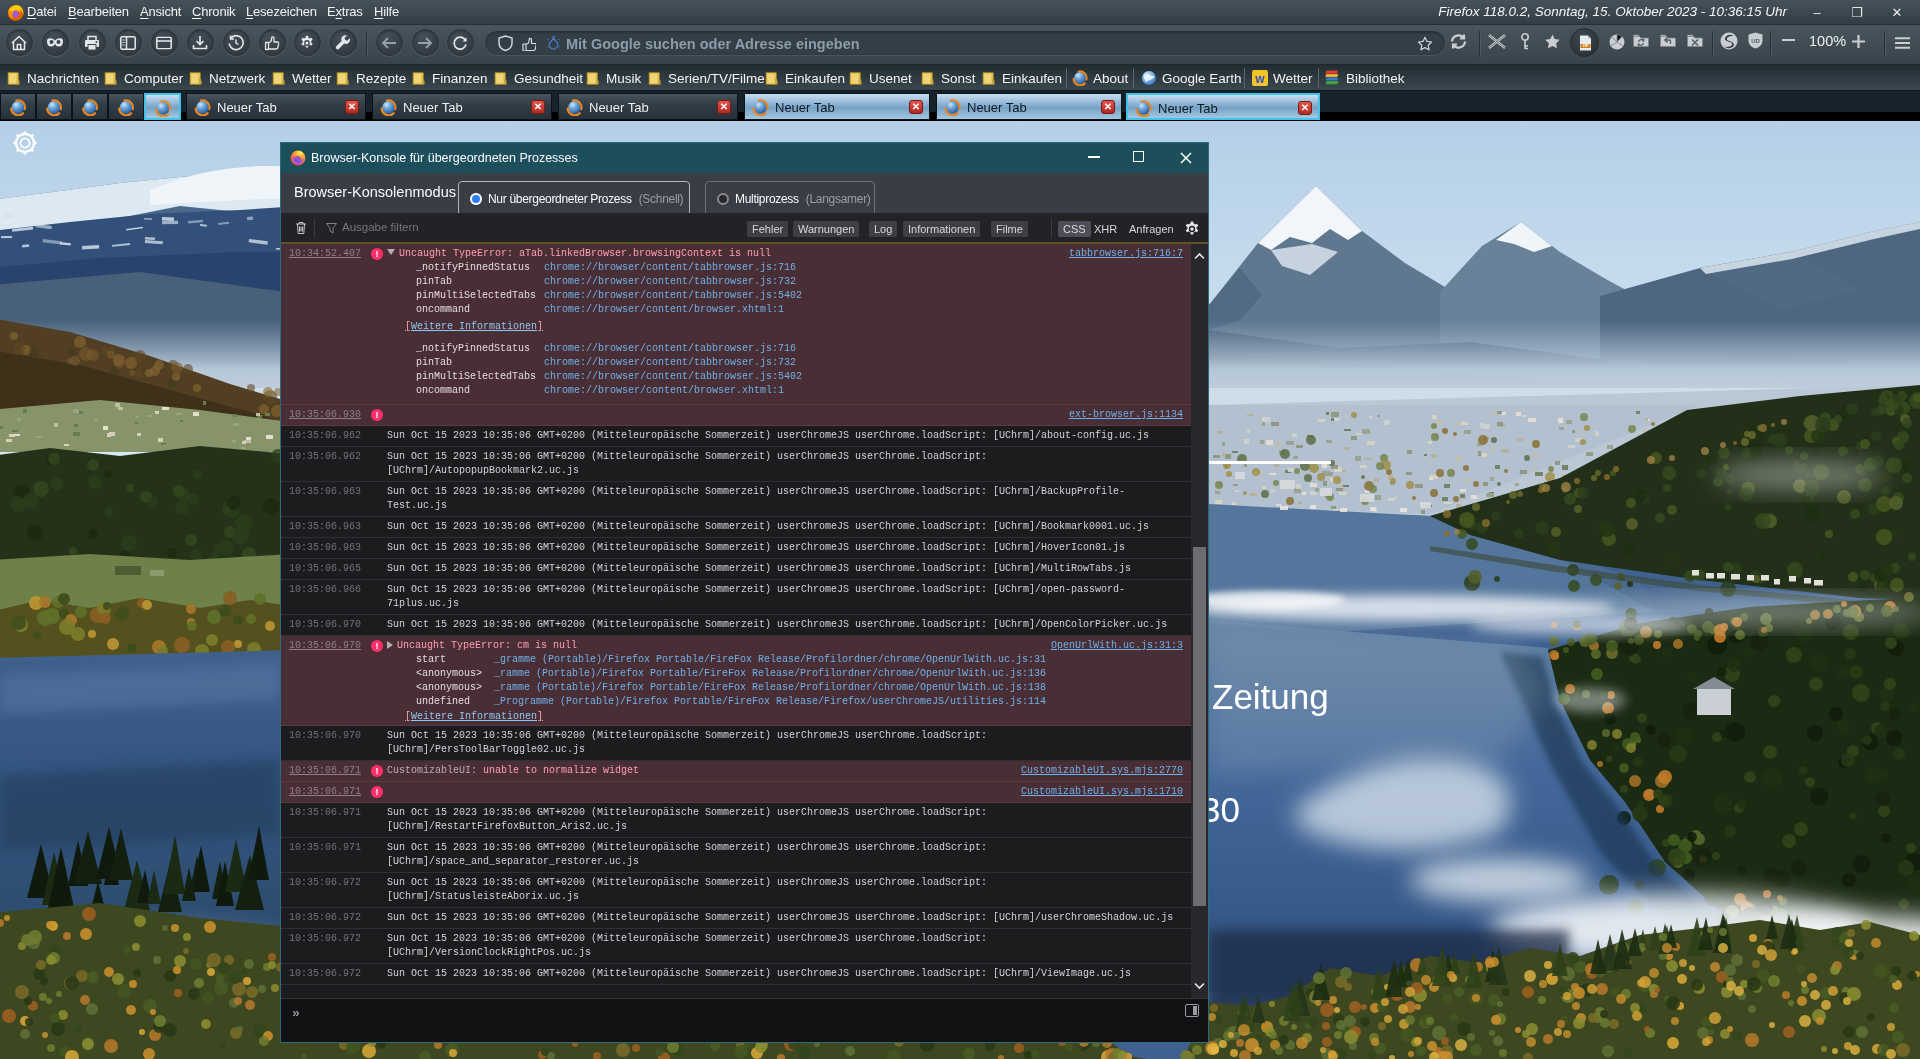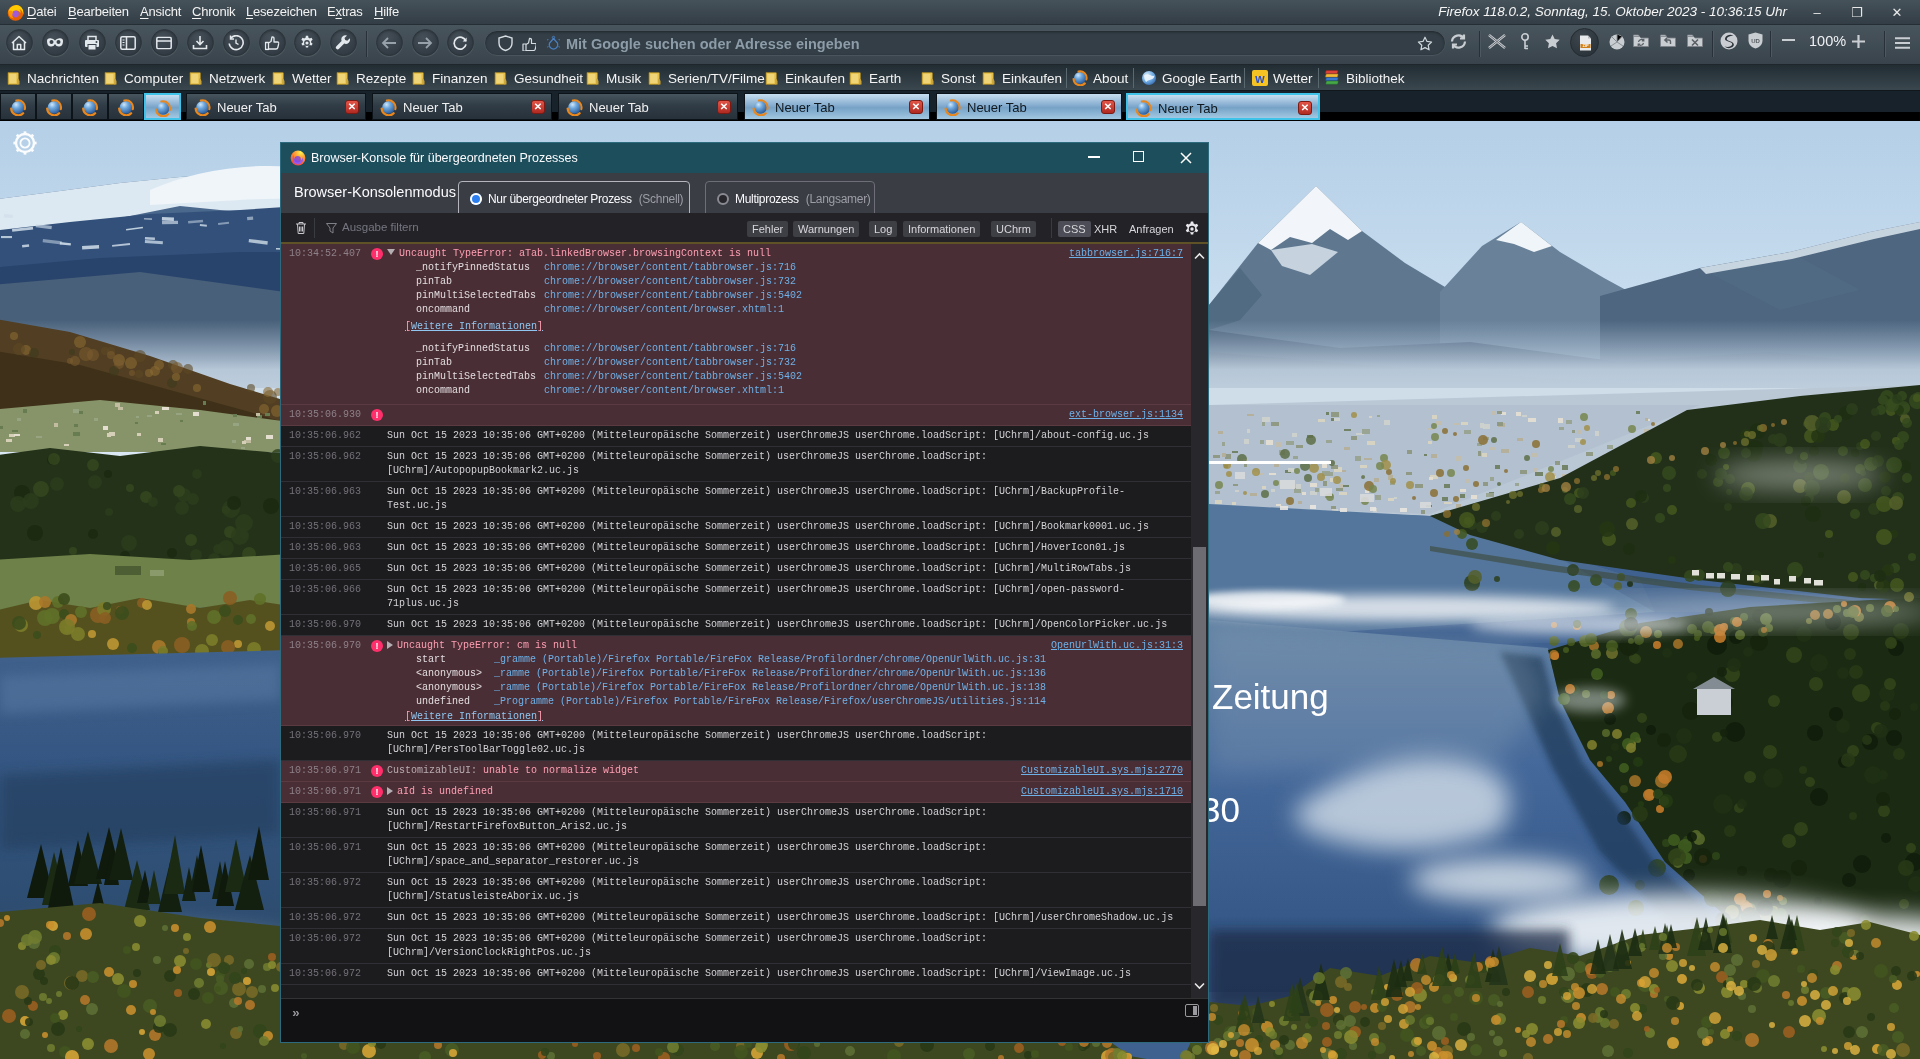--- a/index.html
+++ b/index.html
@@ -46,21 +46,21 @@
 .radbox .dim{color:#9d9da7;margin-left:4px;}
 #cfilter{position:absolute;left:0;top:70px;width:927px;height:31px;background:#232327;border-bottom:2px solid #5f5226;font-family:"Liberation Sans",sans-serif;}
 .fbtn{position:absolute;top:8px;height:16px;line-height:16px;padding:0 5px;background:#3e3e45;border-radius:2px;color:#d7d7db;font-size:11px;}
 .fbtn.plain{background:none;}
 #cout{position:absolute;left:0;top:101px;width:927px;height:754px;overflow:hidden;background:#1c1c1f;}
 #cin{position:absolute;left:0;top:855px;width:927px;height:44px;background:#121215;border-top:1px solid #333;}
 
 .crow{position:relative;border-bottom:1px solid #2f2f35;padding:3px 0 3px 8px;font-size:10px;line-height:14px;color:#d5d2d6;display:flex;align-items:flex-start;}
 .crow.err{background:#4a2e35;border-bottom:1px solid #5c3a42;color:#ff9fb3;}
 .ts{width:72px;margin-right:10px;color:#747078;flex:none;}
-.crow.err .ts{color:#8d8088;}
+.crow.err .ts{color:#8d8088;text-decoration:underline;}
 .icoslot{width:16px;flex:none;position:relative;}
 .eicon{position:absolute;left:0;top:0.5px;width:12px;height:12px;border-radius:50%;background:#ff2f6b;color:#fff;text-align:center;font-size:9px;line-height:12px;font-weight:bold;font-family:"Liberation Sans",sans-serif;}
 .msg{flex:1;min-width:0;}
 .loc{position:absolute;right:25px;top:3px;color:#6eb1e8;text-decoration:underline;}
 .lnk{color:#6eb1e8;}
 .stk{padding-left:29px;display:flex;}
 .stk .fn{color:#e2dde0;flex:none;}
 .wi{padding-left:18px;color:#8fc7f2;text-decoration:underline;}
 .tri{display:inline-block;width:0;height:0;margin-right:4px;vertical-align:1px;}
 .tri.open{border-left:4.5px solid transparent;border-right:4.5px solid transparent;border-top:6px solid #b5aeb2;}
@@ -351,21 +351,21 @@
         </svg>
         <span>Einkaufen</span>
       </div>
 <div class="bm" style="left:849px">
         <svg width="15" height="16" viewBox="0 0 15 16">
           <path d="M1 2.5 h9.5 a1 1 0 0 1 1 1 V13.5 a1 1 0 0 1 -1 1 H1 Z" fill="#e3bd45"></path>
           <path d="M1 2.5h9.5a1 1 0 0 1 1 1V13.5a1 1 0 0 1-1 1H1Z" fill="none" stroke="#9a7d26" stroke-width="0.7"></path>
           <path d="M2.2 3.8h7.2v9.5H2.2Z" fill="#f0d478"></path>
           <path d="M10.2 8.5q2.3 0.3 2.3 3v3h-2.3Z" fill="#c9a338"></path>
         </svg>
-        <span>Earth</span>
+        <span>Usenet</span>
       </div>
 <div class="bm" style="left:921px">
         <svg width="15" height="16" viewBox="0 0 15 16">
           <path d="M1 2.5 h9.5 a1 1 0 0 1 1 1 V13.5 a1 1 0 0 1 -1 1 H1 Z" fill="#e3bd45"></path>
           <path d="M1 2.5h9.5a1 1 0 0 1 1 1V13.5a1 1 0 0 1-1 1H1Z" fill="none" stroke="#9a7d26" stroke-width="0.7"></path>
           <path d="M2.2 3.8h7.2v9.5H2.2Z" fill="#f0d478"></path>
           <path d="M10.2 8.5q2.3 0.3 2.3 3v3h-2.3Z" fill="#c9a338"></path>
         </svg>
         <span>Sonst</span>
       </div>
@@ -2091,21 +2091,21 @@
           </svg>
         <span style="position:absolute;left:33px;top:5px;width:1px;height:20px;background:#3a3a41;"></span>
         <svg width="11" height="11" style="position:absolute;left:45px;top:10px" viewBox="0 0 11 11">
             <path d="M0.5 0.5h10L7 5v5L4 8V5Z" stroke="#808089" fill="none"></path>
           </svg>
         <span style="position:absolute;left:61px;top:8px;font-size:11.5px;color:#757580;">Ausgabe filtern</span>
         <span class="fbtn" style="left:466px;">Fehler</span>
         <span class="fbtn" style="left:512px;">Warnungen</span>
         <span class="fbtn" style="left:588px;">Log</span>
         <span class="fbtn" style="left:622px;">Informationen</span>
-        <span class="fbtn" style="left:710px;">UChrm</span>
+        <span class="fbtn" style="left:710px;">Filme</span>
         <span style="position:absolute;left:770px;top:5px;width:1px;height:20px;background:#3a3a41;"></span>
         <span class="fbtn" style="left:777px;background:#4d4d57;">CSS</span>
         <span class="fbtn plain" style="left:808px;">XHR</span>
         <span class="fbtn plain" style="left:843px;">Anfragen</span>
         <svg width="16" height="16" style="position:absolute;left:903px;top:8px" viewBox="0 0 16 16">
             <path fill="#e8e8ec" d="M8 4.8A3.2 3.2 0 1 0 8 11.2 3.2 3.2 0 1 0 8 4.8ZM8 6.3A1.7 1.7 0 1 1 8 9.7 1.7 1.7 0 1 1 8 6.3ZM6.8 0.5h2.4l.35 2.1a5.6 5.6 0 0 1 1.45.85l2-.75 1.2 2.1-1.65 1.35a5.6 5.6 0 0 1 0 1.7l1.65 1.35-1.2 2.1-2-.75a5.6 5.6 0 0 1-1.45.85l-.35 2.1H6.8l-.35-2.1a5.6 5.6 0 0 1-1.45-.85l-2 .75-1.2-2.1 1.65-1.35a5.6 5.6 0 0 1 0-1.7L1.8 4.8 3 2.7l2 .75a5.6 5.6 0 0 1 1.45-.85Z"></path>
           </svg>
       </div>
       <div id="cout">
 <div class="crow err" style="height:161px;">
@@ -2236,21 +2236,20 @@
               <span class="eicon">!</span>
             </span>
   <div class="msg"><span style="color:#b8acb2">CustomizableUI: </span>unable to normalize widget</div>
             <span class="loc">CustomizableUI.sys.mjs:2770</span>
 </div>
 <div class="crow err">
   <span class="ts">10:35:06.971</span>
             <span class="icoslot">
               <span class="eicon">!</span>
             </span>
-  <div class="msg"><span class="tri closed"></span>aId is undefined</div>
             <span class="loc">CustomizableUI.sys.mjs:1710</span>
 </div>
 <div class="crow">
   <span class="ts">10:35:06.971</span>
             <span class="icoslot"></span>
   <div class="msg">Sun Oct 15 2023 10:35:06 GMT+0200 (Mitteleuropäische Sommerzeit) userChromeJS userChrome.loadScript:<br>[UChrm]/RestartFirefoxButton_Aris2.uc.js</div>
 </div>
 <div class="crow">
   <span class="ts">10:35:06.971</span>
             <span class="icoslot"></span>

